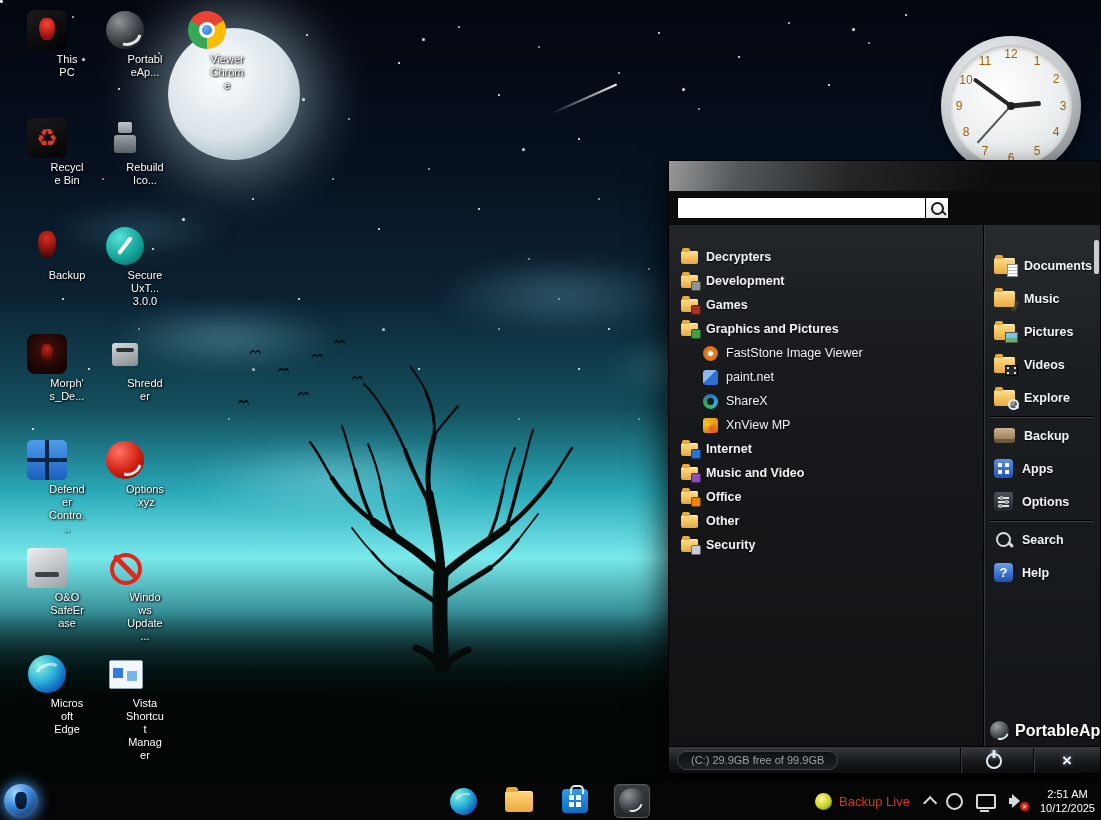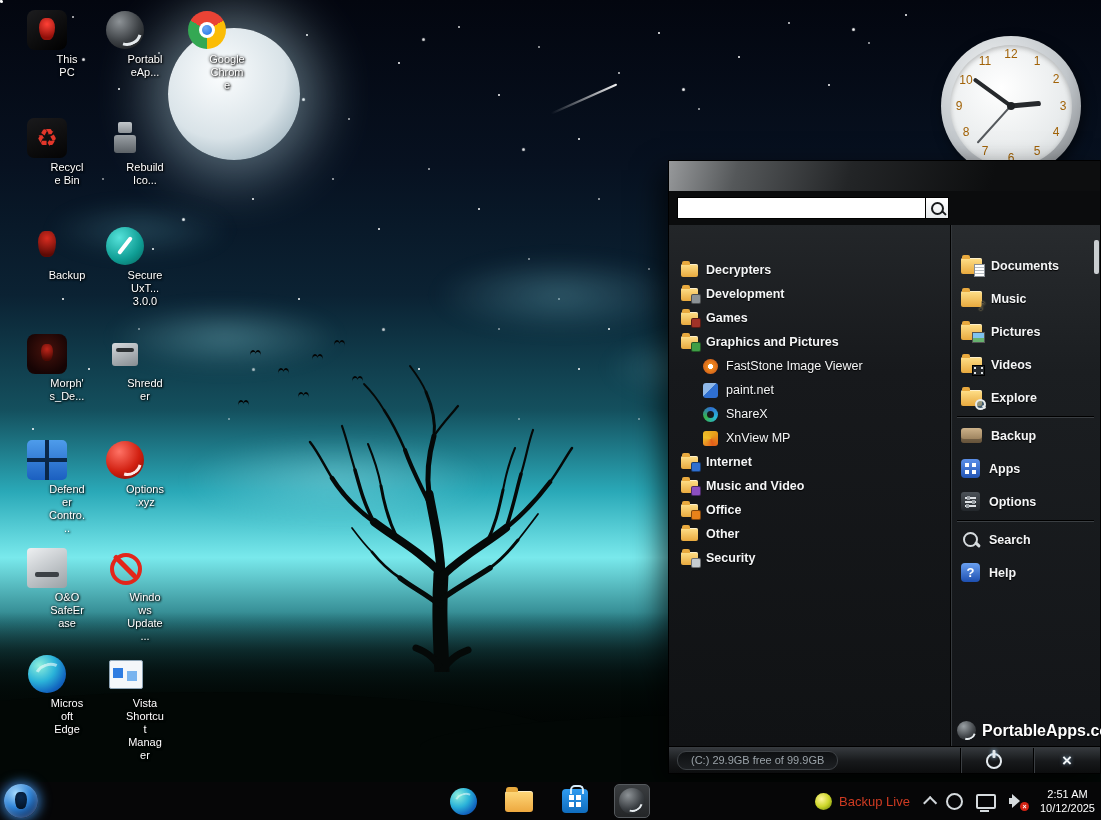--- a/index.html
+++ b/index.html
@@ -143,22 +143,22 @@
     background:linear-gradient(105deg,#97999b 0%,#55585a 16%,#232527 42%,#0d0e0f 75%);}
   .menu-search{position:absolute;left:8px;top:36px;width:272px;height:22px;display:flex;}
   .search-input{flex:1;height:100%;border:1px solid #000;border-right:none;background:#fff;
     font-size:12px;padding:0 5px;outline:none;box-sizing:border-box;font-family:"Liberation Sans",sans-serif;}
   .search-btn{width:24px;height:22px;background:linear-gradient(#fff,#e7eaec);border:1px solid #000;
     box-sizing:border-box;display:flex;align-items:center;justify-content:center;cursor:pointer;}
   .mag{position:relative;width:9px;height:9px;border:2px solid #17191b;border-radius:50%;}
   .mag::after{content:"";position:absolute;left:8px;top:8px;width:6px;height:2px;background:#17191b;
     border-radius:1px;transform:rotate(45deg);}
   .menu-body{position:absolute;left:0;top:64px;right:0;bottom:26px;display:flex;}
-  .menu-left{width:281px;background:linear-gradient(180deg,#232629,#17191c 28%,#101214);
-    padding-top:33px;box-sizing:border-box;}
+  .menu-left{width:314px;background:linear-gradient(180deg,#232629,#17191c 28%,#101214);
+    padding-top:20px;box-sizing:border-box;}
   .menu-right{flex:1;position:relative;background:linear-gradient(180deg,#282b2e,#1b1e21 28%,#131518);
     border-left:1px solid #000;box-shadow:inset 1px 0 0 #34383c;padding-top:24px;box-sizing:border-box;}
   .mrow{display:flex;align-items:center;height:24px;padding-left:12px;gap:8px;cursor:pointer;}
   .mrow.sub{padding-left:34px;}
   .mtext{color:#f4f5f6;font-size:12.5px;text-shadow:0 1px 1px #000;white-space:nowrap;}
   .mtext.cat{font-weight:bold;}
   .rrow{display:flex;align-items:center;height:33px;padding-left:10px;gap:9px;cursor:pointer;}
   .rtext{color:#f4f5f6;font-size:12.5px;font-weight:bold;text-shadow:0 1px 1px #000;white-space:nowrap;}
   .rsep{height:1px;margin:2px 6px;background:#000;box-shadow:0 1px 0 #3a3e42;}
   .menu-scroll-thumb{position:absolute;right:1px;top:79px;width:5px;height:34px;border-radius:2px;
@@ -349,21 +349,21 @@
   <div class="dicon" style="left:8px;top:10px">
     <div class="ico i-thispc"></div>
     <div class="dlabel">This PC</div>
   </div>
   <div class="dicon" style="left:86px;top:10px">
     <div class="ico i-sphere"></div>
     <div class="dlabel">PortableAp...</div>
   </div>
   <div class="dicon" style="left:168px;top:10px">
     <div class="ico i-chrome"></div>
-    <div class="dlabel">Google Chrome</div>
+    <div class="dlabel">Viewer Chrome</div>
   </div>
   <div class="dicon" style="left:8px;top:118px">
     <div class="ico i-recycle">
       <span class="glyph">♻</span>
     </div>
     <div class="dlabel">Recycle Bin</div>
   </div>
   <div class="dicon" style="left:86px;top:118px">
     <div class="ico i-rebuild"></div>
     <div class="dlabel">RebuildIco...</div>

